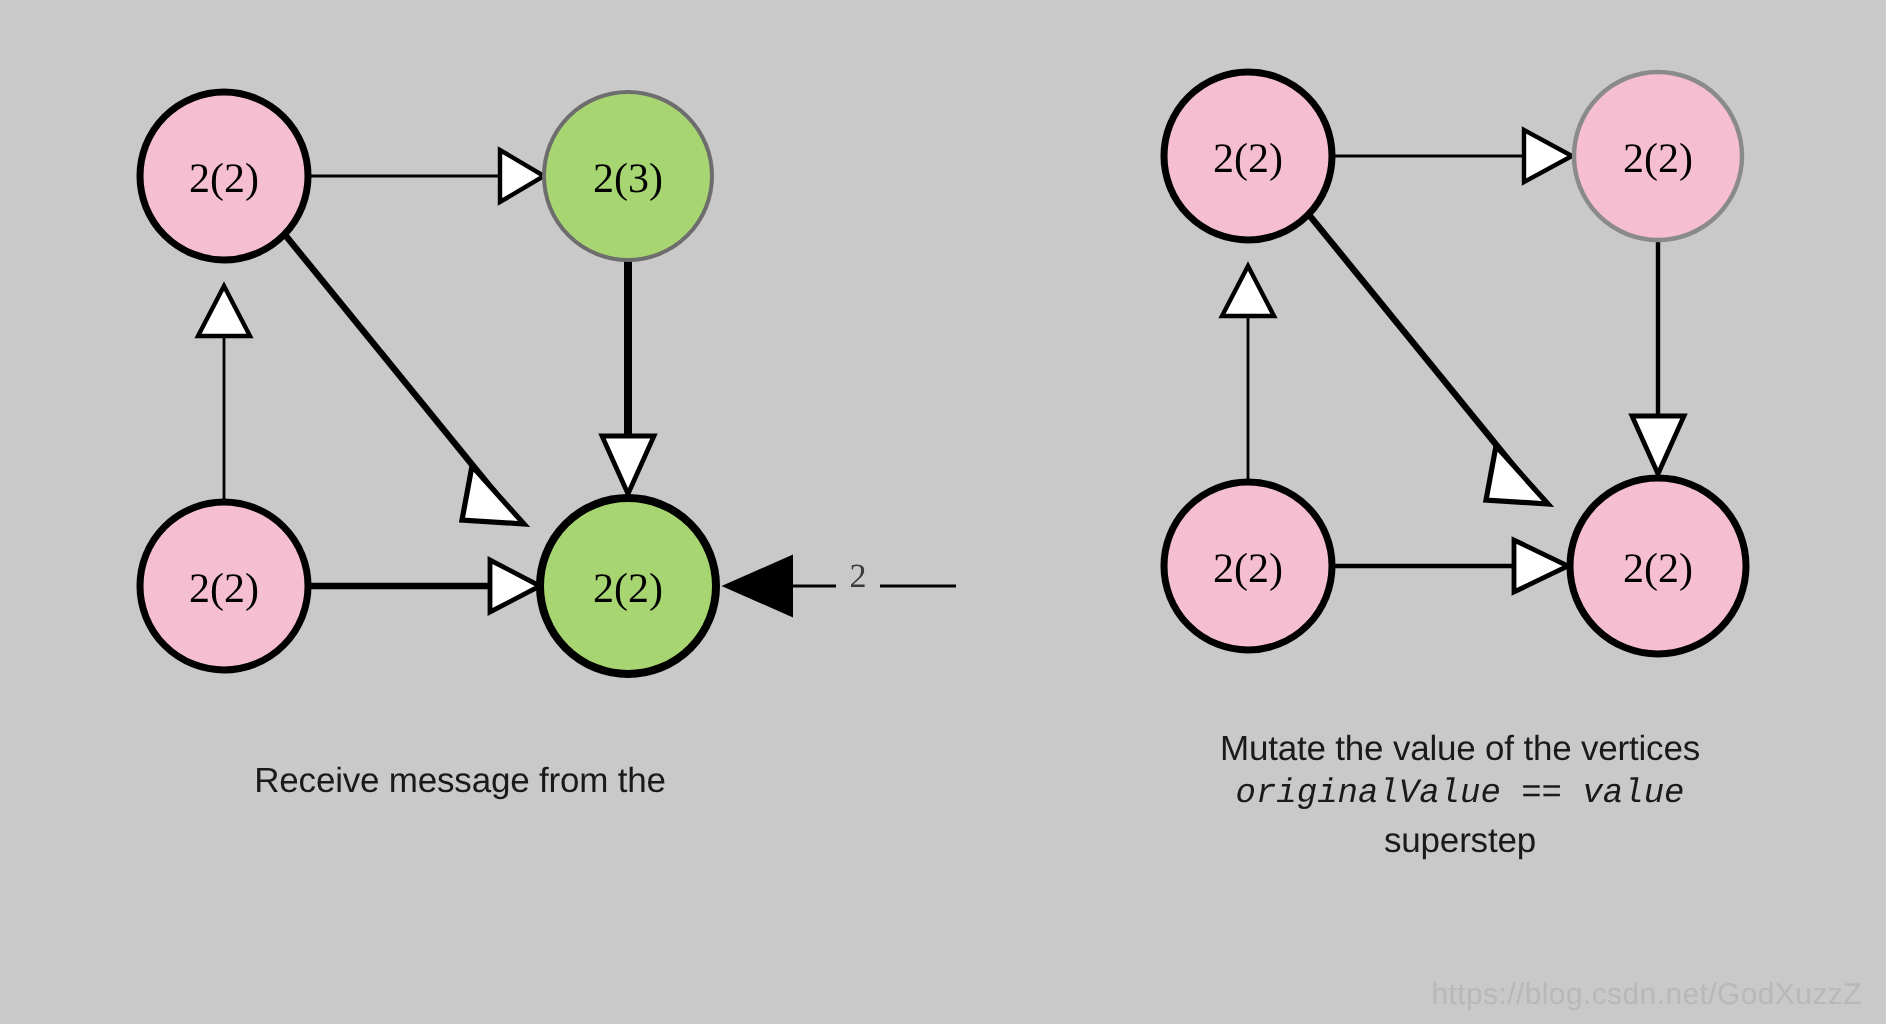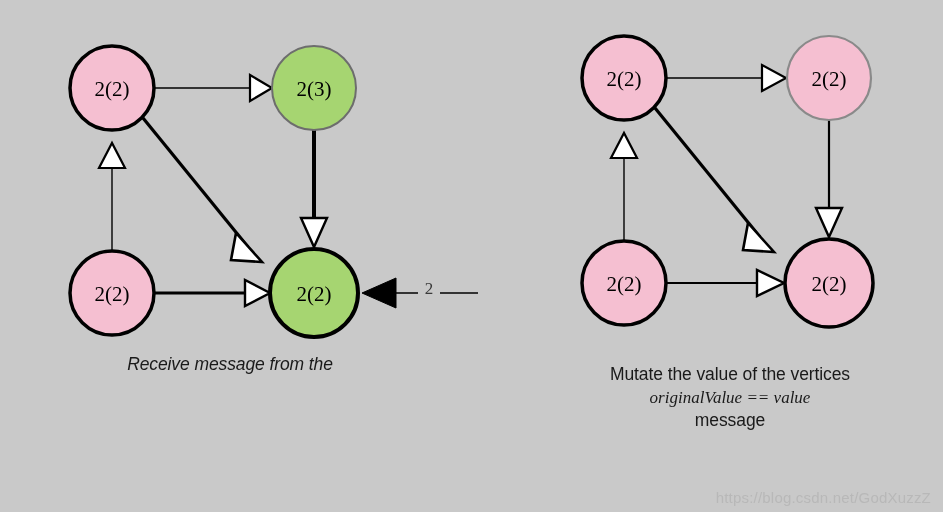--- a/index.html
+++ b/index.html
@@ -39,30 +39,29 @@
   .caption {
     position: absolute;
     text-align: center;
     color: #1a1a1a;
     font-family: "Liberation Sans", sans-serif;
     font-size: 17.5px;
     line-height: 23px;
     letter-spacing: -0.1px;
   }
   .caption .mono-italic {
-    font-family: Liberation Serif, serif;
+    font-family: Liberation Mono, monospace;
     font-style: italic;
     font-size: 17px;
     letter-spacing: 0px;
   }
   #caption-left {
     left: 30px;
-    top: 353px;
+    top: 379px;
     width: 400px;
-    font-style: italic;
   }
   #caption-right {
     left: 520px;
     top: 363px;
     width: 420px;
   }
   #watermark {
     position: absolute;
     right: 12px;
     bottom: 6px;
@@ -184,18 +183,18 @@
     </g>
   </svg>
 
   <div class="caption" id="caption-left">
     <div>Receive message from the</div>
   </div>
 
   <div class="caption" id="caption-right">
     <div>Mutate the value of the vertices</div>
     <div class="mono-italic">originalValue == value</div>
-    <div>message</div>
+    <div>superstep</div>
   </div>
 
   <div id="watermark">https://blog.csdn.net/GodXuzzZ</div>
 
 </div>
 
 </body></html>

